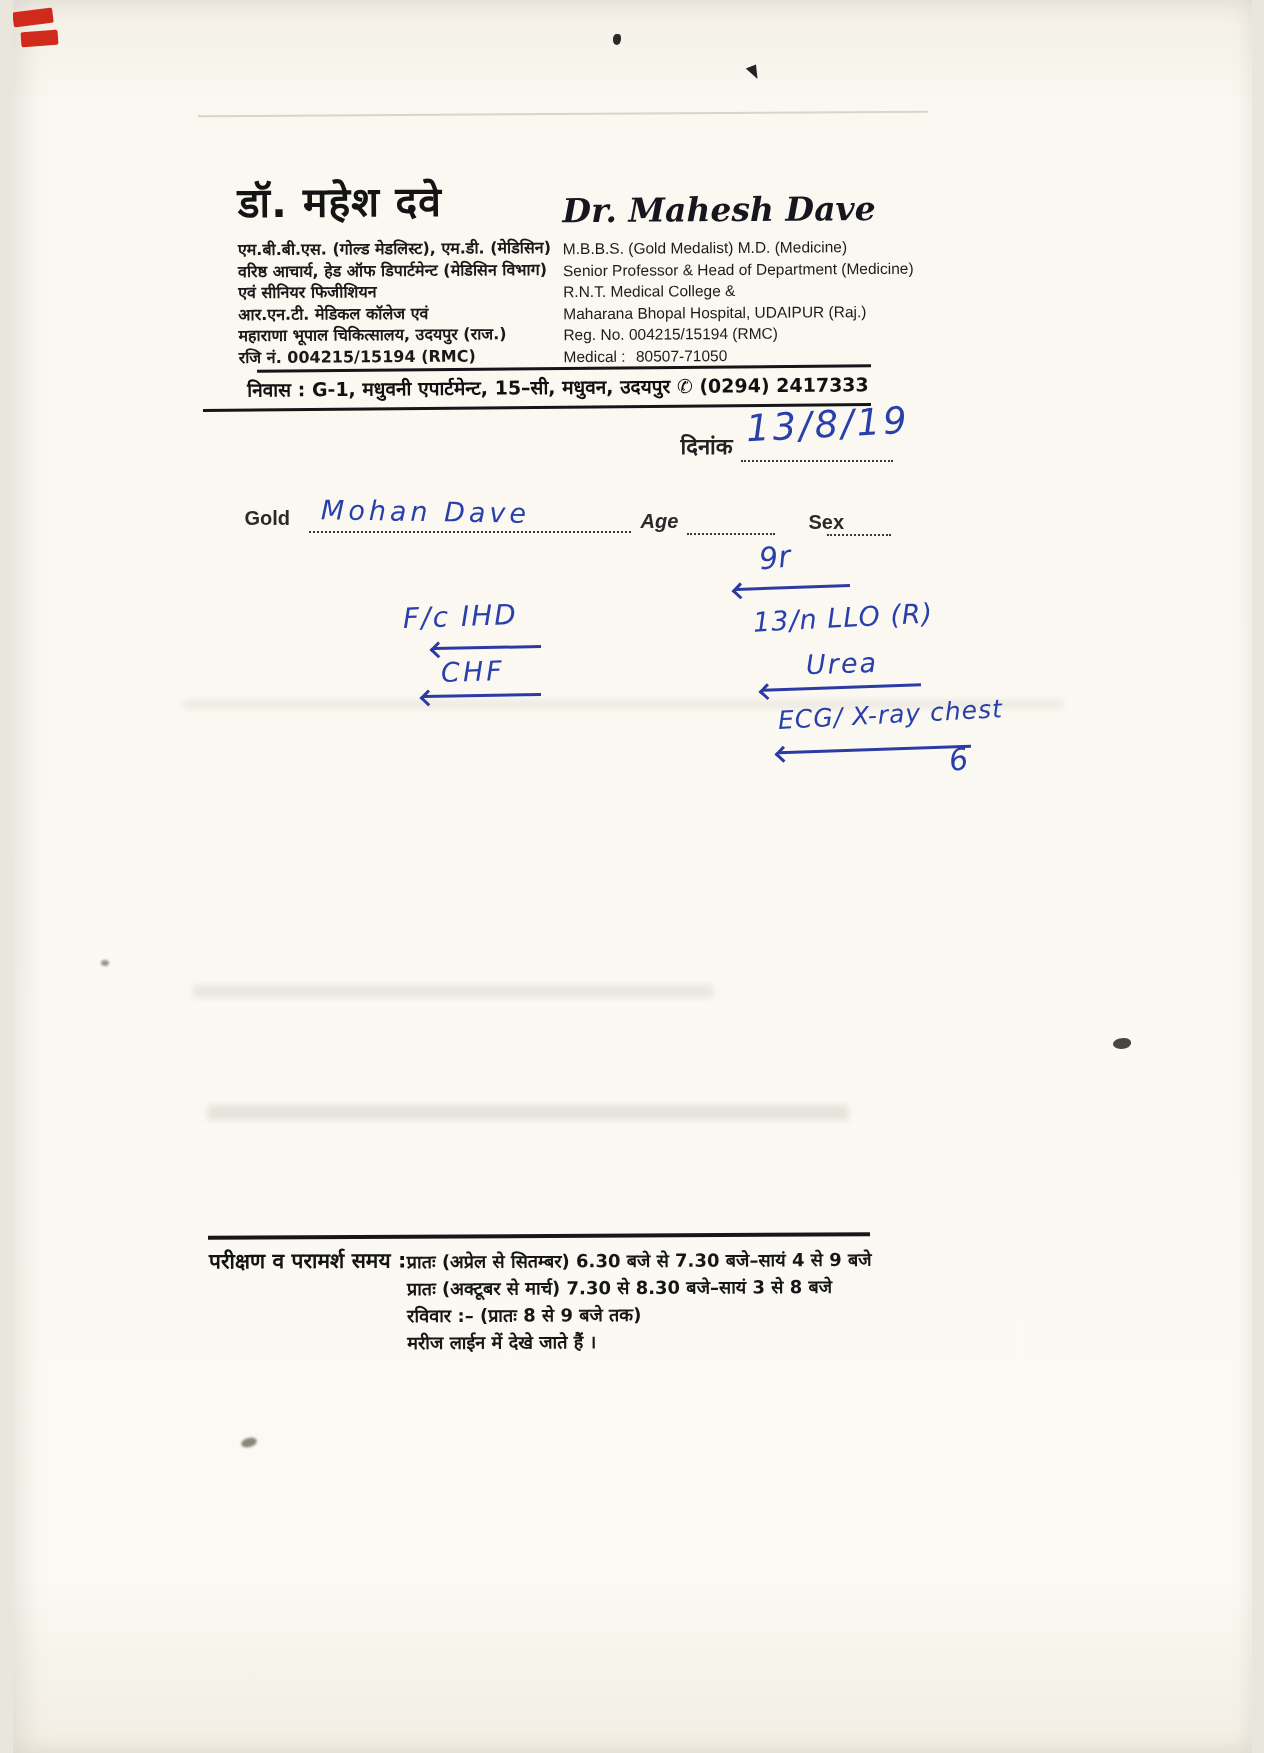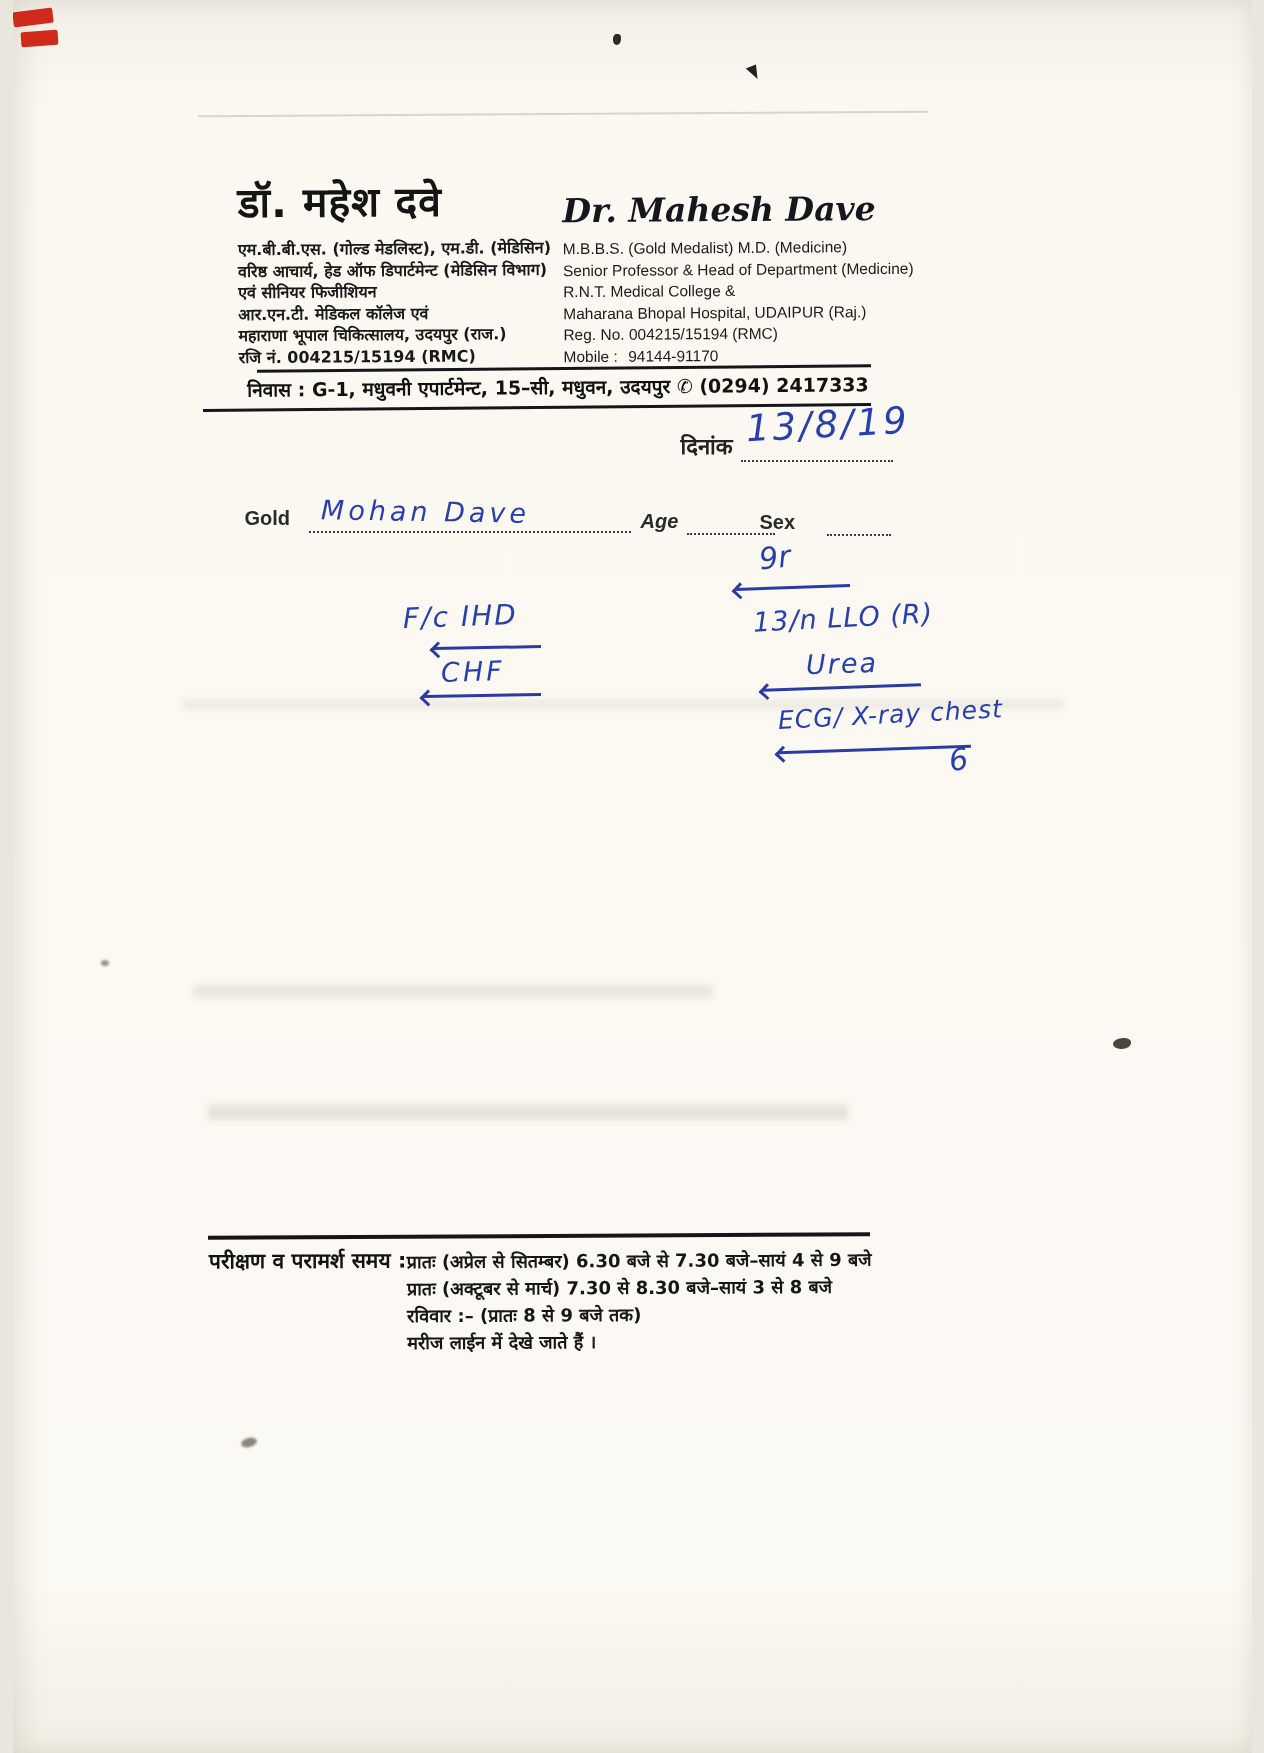--- a/index.html
+++ b/index.html
@@ -73,39 +73,39 @@
 
   <div class="abs" style="left:550px;top:190px;width:340px;transform:rotate(-0.4deg);">
     <div class="eng-name">Dr. Mahesh Dave</div>
     <div class="eng-lines" style="margin-top:8px;">
       <div>M.B.B.S. (Gold Medalist) M.D. (Medicine)</div>
       <div>Senior Professor &amp; Head of Department (Medicine)</div>
       <div>R.N.T. Medical College &amp;</div>
       <div>Maharana Bhopal Hospital, UDAIPUR (Raj.)</div>
       <div>Reg. No. 004215/15194 (RMC)</div>
       <div class="mobile-line">
-        <span>Mobile :</span>
-        <span style="margin-left:6px;">94144-91170</span>
+        <span>Medical :</span>
+        <span style="margin-left:6px;">80507-71050</span>
       </div>
     </div>
   </div>
 
   <div class="abs rule" style="left:244px;top:367px;width:614px;height:3px;"></div>
   <div class="abs residence" style="left:205px;top:374px;width:680px;transform:rotate(-0.5deg);">निवास : G-1, मधुवनी एपार्टमेन्ट, 15–सी, मधुवन, उदयपुर ✆ (0294) 2417333</div>
   <div class="abs rule" style="left:190px;top:406px;width:668px;height:3px;"></div>
 
   <div class="abs dev-label" style="left:668px;top:430px;">दिनांक</div>
   <div class="abs dots" style="left:728px;top:460px;width:152px;"></div>
   <div class="abs hw" style="left:733px;top:403px;font-size:37px;letter-spacing:3px;transform:rotate(-3deg);">13/8/19</div>
 
   <div class="abs form-label" style="left:232px;top:507px;">Gold</div>
   <div class="abs dots" style="left:296px;top:531px;width:322px;"></div>
   <div class="abs form-label" style="left:628px;top:510px;font-style:italic;">Age</div>
   <div class="abs dots" style="left:674px;top:533px;width:88px;"></div>
-  <div class="abs form-label" style="left:747px;top:511px;">Sex</div>
+  <div class="abs form-label" style="left:796px;top:511px;">Sex</div>
   <div class="abs dots" style="left:814px;top:534px;width:64px;"></div>
 
   <div class="abs hw" style="left:308px;top:496px;font-size:27px;letter-spacing:4px;transform:rotate(1deg);">Mohan Dave</div>
 
   <div class="abs hw" style="left:746px;top:540px;font-size:30px;transform:rotate(-6deg);">9r</div>
   <div class="abs uline" style="left:723px;top:586px;width:114px;transform:rotate(-2deg);"></div>
 
   <div class="abs hw" style="left:390px;top:600px;font-size:28px;letter-spacing:2px;transform:rotate(-2deg);">F/c IHD</div>
   <div class="abs uline" style="left:421px;top:646px;width:107px;transform:rotate(-1deg);"></div>
   <div class="abs hw" style="left:428px;top:656px;font-size:27px;letter-spacing:3px;transform:rotate(-2deg);">CHF</div>

